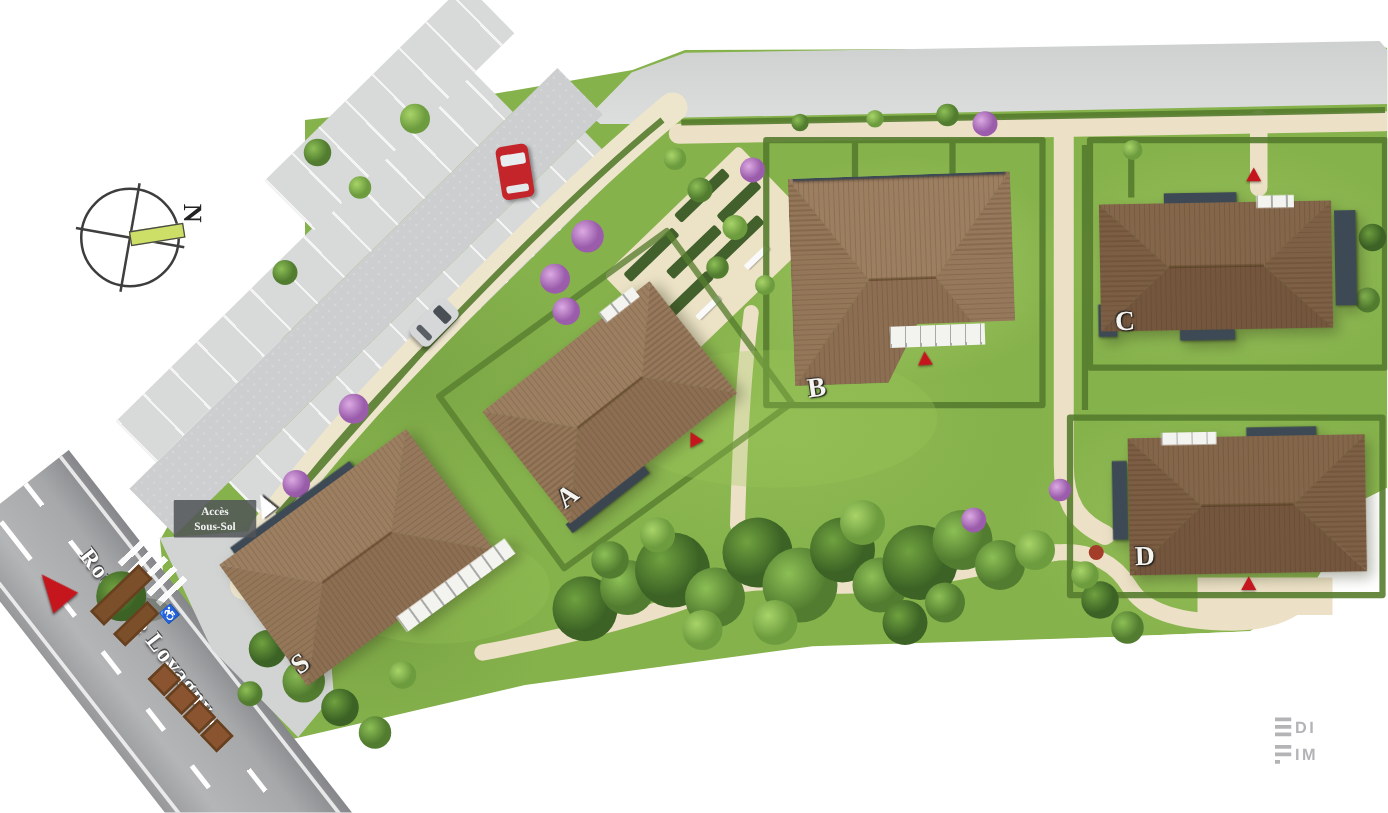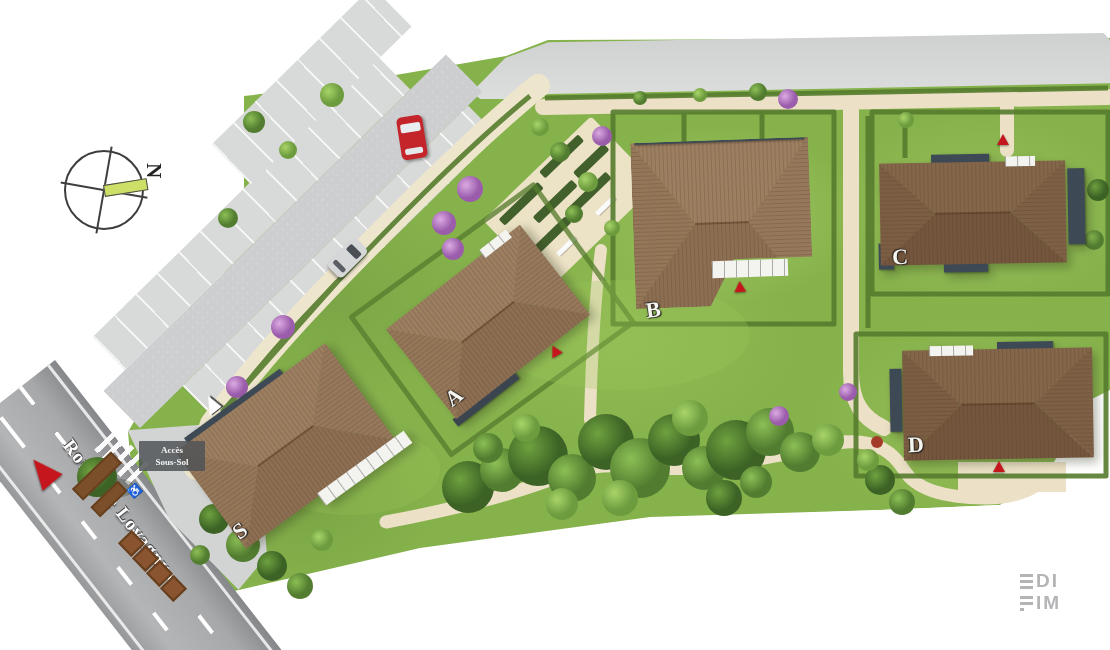--- a/index.html
+++ b/index.html
@@ -105,40 +105,40 @@
   #car-silver{left:337px;top:238px;width:21px;height:40px;background:#d6d7d9;transform:rotate(45deg)}
   #car-silver::before{content:"";position:absolute;left:3px;top:7px;right:3px;height:8px;background:#4a4f55;border-radius:2px}
   #car-silver::after{content:"";position:absolute;left:3px;bottom:6px;right:3px;height:5px;background:#5a5f65;border-radius:2px}
 
   
   .planter{position:absolute;z-index:3;background:#8a5430;border:2px solid #66401f;transform:rotate(-44deg)}
   #pl1{left:70px;top:468px;width:50px;height:12px;background:#7c4f2b}
   #pl2{left:90px;top:492px;width:34px;height:10px;background:#7c4f2b}
   .bed{width:15px;height:15px}
   #hc{position:absolute;left:129px;top:485px;z-index:3;font-size:11px;color:#5f6470;transform:rotate(-40deg)}
-  #sign{position:absolute;left:139px;top:441px;width:62px;z-index:8;padding:3px 2px;
+  #sign{position:absolute;left:139px;top:400px;width:62px;z-index:8;padding:3px 2px;
     background:rgba(80,83,87,.85);color:#f3f3f3;font-family:"Liberation Serif",serif;
     font-weight:700;font-size:9px;line-height:1.35;text-align:center;white-space:pre-line;border-radius:1px}
   #sign-arrow{position:absolute;left:203px;top:396px;z-index:8;width:0;height:0;
     border-bottom:17px solid #fff;border-left:11px solid transparent;border-right:4px solid transparent;
     transform:rotate(-38deg);filter:drop-shadow(2px 1px 0 rgba(35,35,35,.9))}
 
   
   #compass{left:64px;top:150px;width:76px;height:76px;z-index:8;background:#fff;
     border:2px solid #3d3d3d;border-radius:50%}
   #compass .xline{position:absolute;left:calc(50% - 1px);top:-8%;width:2px;height:116%;background:#3f3f3f}
   #compass .x1{transform:rotate(10deg)} #compass .x2{transform:rotate(100deg)}
   #needle{position:absolute;left:50%;top:calc(50% - 5px);width:42px;height:10px;
     background:#cddf66;border:1px solid #4a4a4a;transform-origin:0 50%;transform:rotate(-9deg)}
   #north{position:absolute;left:146px;top:158px;z-index:8;font-family:"Liberation Serif",serif;
     font-weight:700;font-size:21px;color:#232323;transform:rotate(90deg)}
 
   
   #logo{left:1020px;top:570px;z-index:8;color:#b4b4b7}
-  #logo .row{display:flex;align-items:center;height:22px;font-weight:800;font-size:19px;letter-spacing:2px}
+  #logo .row{display:flex;align-items:center;height:22px;font-weight:800;font-size:13px;letter-spacing:2px}
   .glyph{display:inline-block;width:13px;height:15px;margin-right:3px;background-repeat:no-repeat}
   #g-e{background-image:linear-gradient(#b4b4b7,#b4b4b7),linear-gradient(#b4b4b7,#b4b4b7),linear-gradient(#b4b4b7,#b4b4b7);
     background-size:13px 3px,13px 3px,13px 3px;background-position:0 0,0 6px,0 12px}
   #g-f{background-image:linear-gradient(#b4b4b7,#b4b4b7),linear-gradient(#b4b4b7,#b4b4b7),linear-gradient(#b4b4b7,#b4b4b7);
     background-size:13px 3px,13px 3px,4px 3px;background-position:0 0,0 6px,0 12px}
 
   #organic{position:absolute;left:0;top:0;z-index:3}
 </style>
 </head>
 <body>

